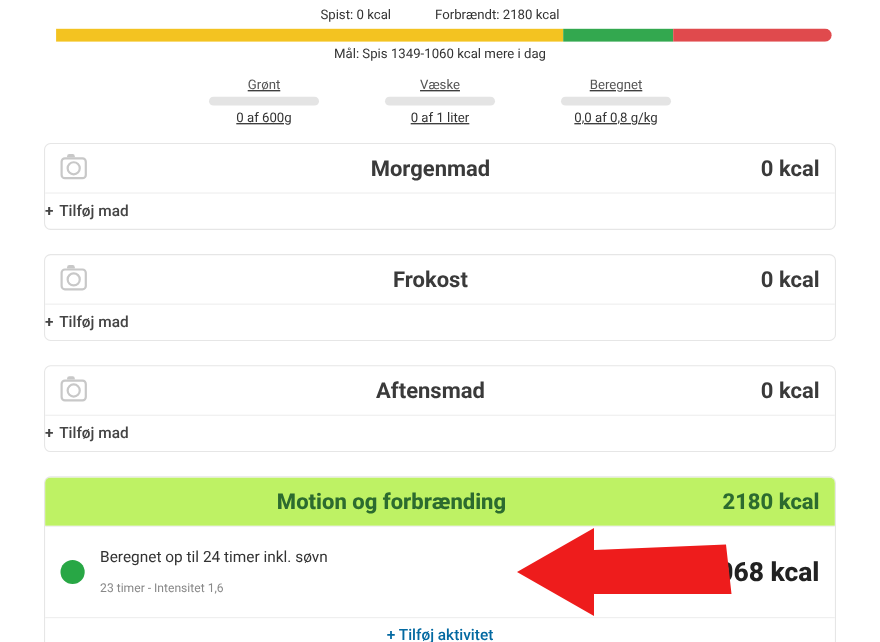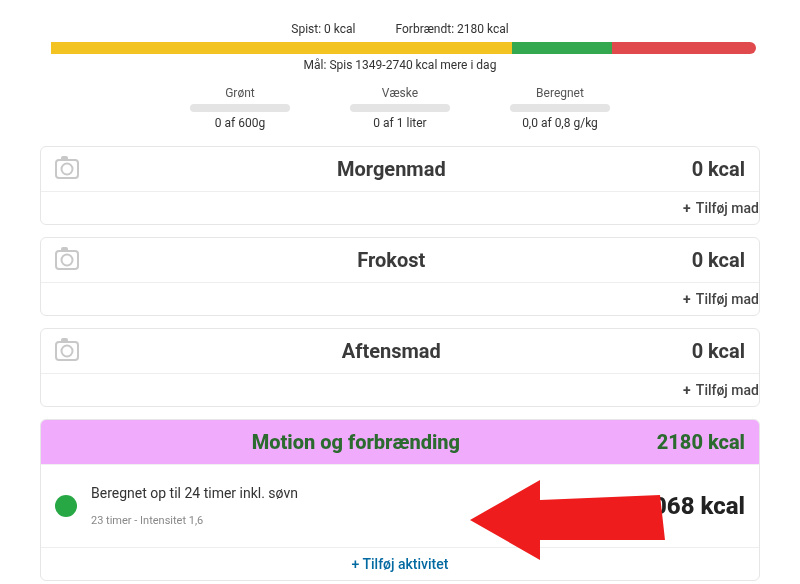--- a/index.html
+++ b/index.html
@@ -10,48 +10,48 @@
     width: 800px;
     height: 584px;
     overflow: hidden;
     font-size: 13px;
   }
   .wrap { padding: 0 40px 10px; }
 
   
   .top-stats {
     display:flex; justify-content:center; gap:40px;
-    font-size:12px; color:#333; padding-top:22px;
+    font-size:12px; color:#333; padding-top:6px;
   }
   .top-stats span { white-space:nowrap; }
 
   .energy-bar {
     display:flex; height:12px; border-radius:6px; overflow:hidden;
     margin:6px 0 4px;
   }
   .energy-bar .seg-white { background:#fff; width:1.5%; }
   .energy-bar .seg-yellow { background:#f3c321; }
   .energy-bar .seg-green  { background:#33a84f; }
   .energy-bar .seg-red    { background:#e04a4d; border-radius:0 6px 6px 0;}
 
   .goal-line { text-align:center; font-size:12px; color:#333; margin-bottom:14px;}
 
   .macros {
     display:flex; justify-content:center; gap:60px; margin-bottom:16px;
   }
-  .macro { text-align:center; min-width:100px;}
+  .macro { text-align:center; min-width:100px;text-decoration:underline;}
   .macro .mlabel { font-size:12px; color:#555;}
   .macro .mbar {
     height:8px; background:#e4e4e4; border-radius:4px; margin:4px auto; width:100px;
   }
   .macro .mval { font-size:12px; color:#333;}
 
   
   .card {
-    border:1px solid #e6e6e6; border-radius:6px; margin-bottom:12px; overflow:hidden;
+    border:1px solid #e6e6e6; border-radius:6px; margin-bottom:22px; overflow:hidden;
     background:#fff;
   }
   .meal-header {
     display:flex; align-items:center; padding:10px 14px;
   }
   .cam-icon {
     width:24px; height:20px; border:2px solid #c8c8c8; border-radius:4px; position:relative;
     margin-right:12px;
   }
   .cam-icon::after{
@@ -60,29 +60,29 @@
   }
   .cam-icon::before{
     content:""; position:absolute; width:7px; height:3px; background:#c8c8c8;
     border-radius:2px 2px 0 0; top:-5px; left:4px;
   }
   .meal-title {
     flex:1; text-align:center; font-size:20px; font-weight:700; color:#3a3a3a;
   }
   .meal-kcal { font-size:20px; font-weight:700; color:#3a3a3a; white-space:nowrap;}
   .card-add {
-    border-top:1px solid #eee; text-align:right; padding:8px 0;
+    border-top:1px solid #eee; text-align:left; padding:8px 0;
     font-size:14px; color:#444; font-weight:500; cursor:pointer;
   }
   .card-add .plus { font-weight:700; margin-right:2px; }
 
   
   .ex-card { border:1px solid #e6e6e6; border-radius:6px; overflow:hidden; }
   .ex-header{
-    background:#f0abfc; padding:10px 14px; display:flex; align-items:center;
+    background:#bef264; padding:10px 14px; display:flex; align-items:center;
   }
   .ex-title{
     flex:1; text-align:center; font-size:20px; font-weight:800; color:#2c6b2f;
   }
   .ex-total{
     font-size:20px; font-weight:800; color:#2c6b2f; white-space:nowrap;
   }
   .ex-row{
     display:flex; align-items:center; padding:20px 14px; border-top:1px solid #f0f0f0;
     position:relative;
@@ -120,21 +120,21 @@
     </span>
   </div>
 
   <div class="energy-bar">
     <div class="seg-white"></div>
     <div class="seg-yellow" style="width:64%"></div>
     <div class="seg-green" style="width:14%"></div>
     <div class="seg-red" style="width:20%"></div>
   </div>
 
-  <div class="goal-line">Mål: Spis 1349-2740 kcal mere i dag</div>
+  <div class="goal-line">Mål: Spis 1349-1060 kcal mere i dag</div>
 
   <div class="macros">
     <div class="macro">
       <div class="mlabel">Grønt</div>
       <div class="mbar"></div>
       <div class="mval">0 af 600g</div>
     </div>
     <div class="macro">
       <div class="mlabel">Væske</div>
       <div class="mbar"></div>

